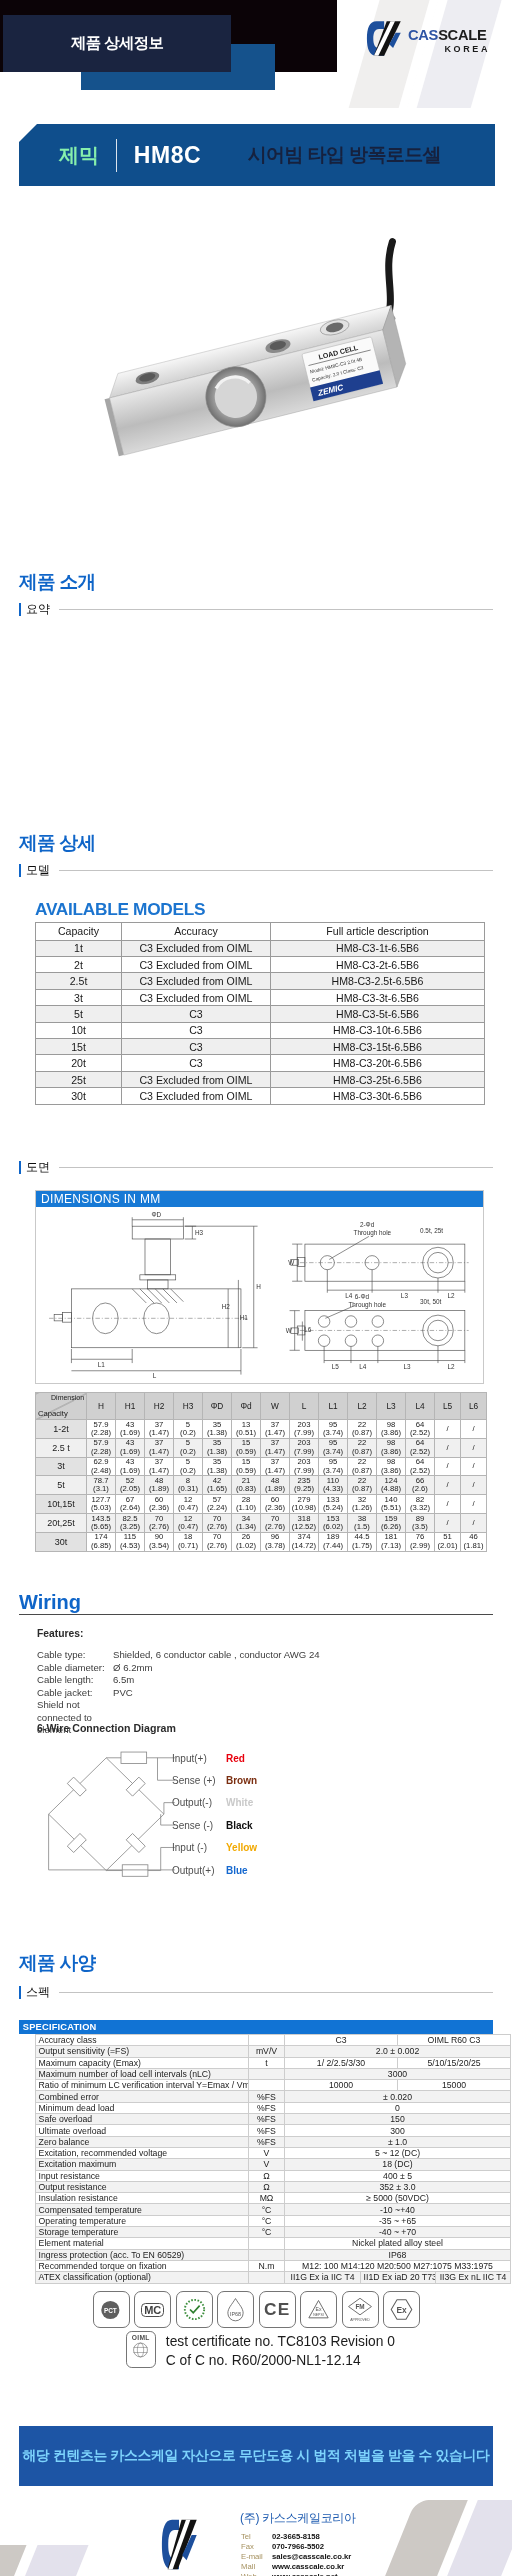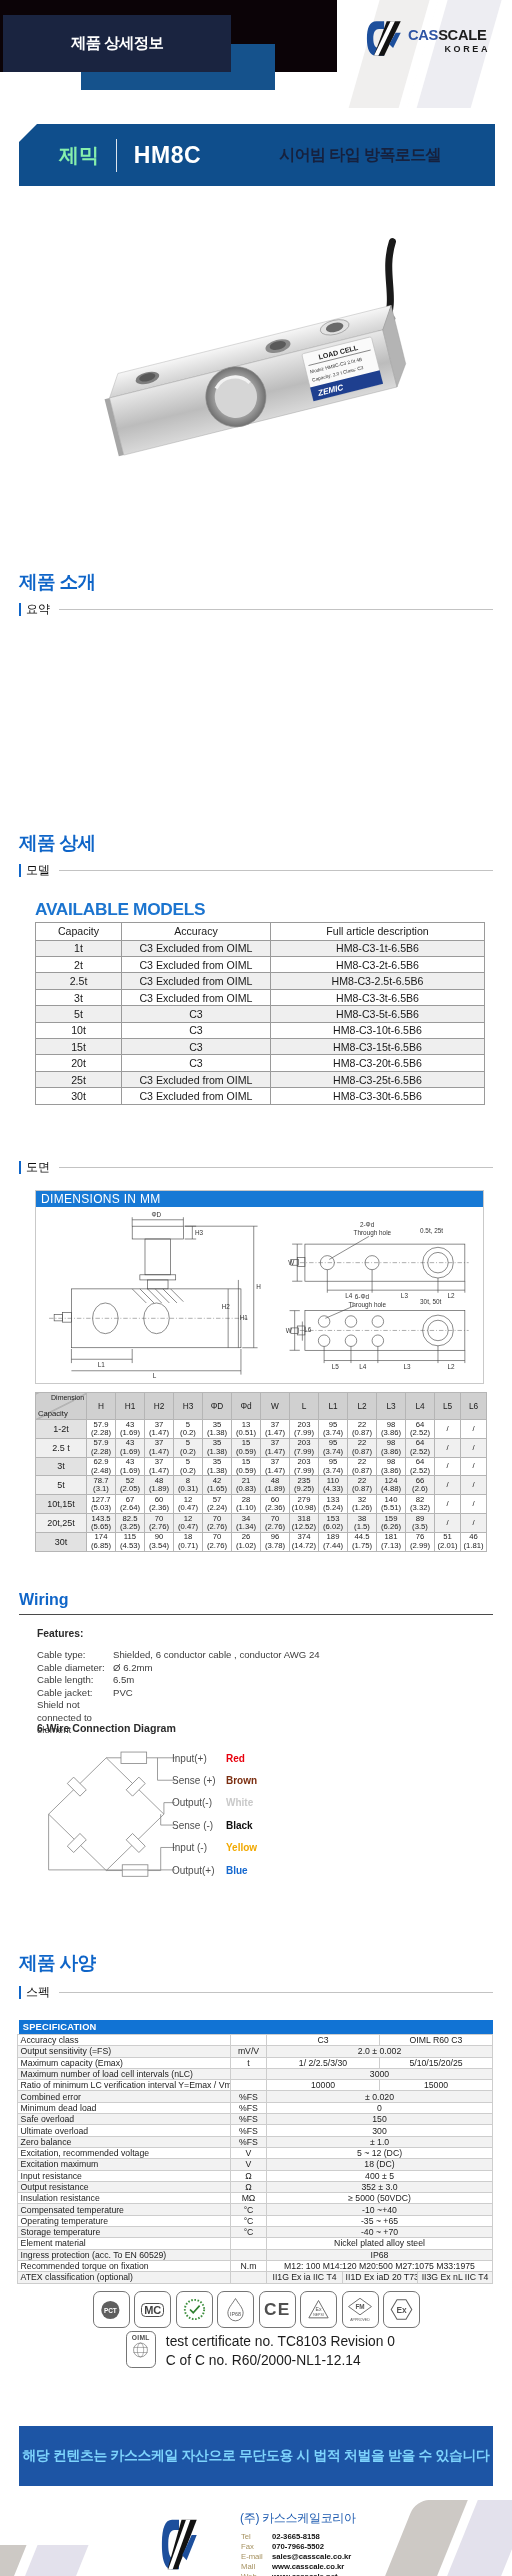--- a/index.html
+++ b/index.html
@@ -19,21 +19,21 @@
   .logo-korea{left:431px;top:44px;width:59px;text-align:right;font-size:9px;font-weight:bold;
               color:#1c1c1c;letter-spacing:2.6px;}
 
   
   .banner{left:19px;top:124px;width:476px;height:62px;background:#0f4e8c;
           clip-path:polygon(18px 0,100% 0,100% 100%,0 100%,0 18px);
           display:flex;align-items:center;}
   .banner .brand{margin-left:40px;color:#86efac;font-size:20px;font-weight:bold;}
   .banner .bar{width:1.3px;height:33px;background:rgba(255,255,255,.85);margin:0 16.7px;}
   .banner .model{color:#fff;font-size:23px;font-weight:bold;letter-spacing:0.6px;}
-  .banner .subtitle{margin-left:auto;margin-right:54px;color:#16213e;font-size:16px;font-weight:bold;letter-spacing:-0.6px;}
+  .banner .subtitle{margin-left:auto;margin-right:54px;color:#16213e;font-size:19px;font-weight:bold;letter-spacing:-0.6px;}
 
   
   .sec-title{font-size:18.6px;font-weight:bold;color:#0f65c8;letter-spacing:-0.6px;}
   .sub-row{display:flex;align-items:center;width:474px;}
   .sub-bar{width:1.9px;height:13.5px;background:#0f65c8;margin-right:5.1px;}
   .sub-text{font-size:12px;color:#0d0d0d;}
   .sub-line{flex:1;height:1.3px;background:#c3c3c3;margin-left:9px;}
 
   .bullets{width:461px;font-size:10px;color:#2a2a2a;line-height:21px;}
 
@@ -61,21 +61,21 @@
   .dimt thead th{background:#d0d0d0;font-size:8.3px;height:19px;}
   .dimt .corner{position:relative;background:#d0d0d0;
       background-image:linear-gradient(to bottom right,transparent 49%,#9a9a9a 49%,#9a9a9a 51%,transparent 51%);}
   .corner .c-top{position:absolute;top:0.6px;right:1.9px;font-size:7px;}
   .corner .c-bot{position:absolute;bottom:0.6px;left:1.9px;font-size:7.7px;}
   .dimt tbody tr{height:18.6px;}
   .dimt tbody tr:nth-child(even) td{background:#f0f0f0;}
   .dimt td.dim-cap{background:#e2e2e2;font-size:9px;}
 
   
-  .wiring-title{font-size:16px;font-weight:bold;color:#0f65c8;}
+  .wiring-title{font-size:20px;font-weight:bold;color:#0f65c8;}
   .wiring-rule{left:19px;top:1614px;width:474px;height:1.3px;background:#4a4a4a;}
   .features-title{font-size:10.3px;font-weight:bold;color:#2b2b2b;}
   .feat-row{font-size:9.6px;color:#3c3c3c;line-height:12.5px;display:flex;}
   .feat-row .fl{width:76px;flex:none;}
   .diagram-title{font-size:10.6px;font-weight:bold;color:#2b2b2b;}
   .wire-rows{left:172px;top:1747px;width:179px;}
   .wire-row{height:22.4px;display:flex;align-items:center;font-size:10px;}
   .wire-row .ws{width:54px;color:#4f4f4f;}
   .wire-row .wc{font-weight:bold;}
 
@@ -732,21 +732,21 @@
     </div>
     </div>
 
   <div class="abs sec-title" style="left:19px;top:1950px;">제품 사양</div>
   <div class="abs spec-bar">SPECIFICATION</div>
   <div class="abs sub-row" style="left:19px;top:1984px;">
     <span class="sub-bar"></span>
     <span class="sub-text">스펙</span>
     <span class="sub-line"></span>
   </div>
-  <table class="abs spec" style="left:17px;top:2034px;">
+  <table class="abs spec" style="left:35px;top:2034px;">
     <colgroup>
       <col style="width:213px">
         <col style="width:36px">
       <col style="width:38px">
         <col style="width:38px">
         <col style="width:37px">
       <col style="width:38px">
         <col style="width:38px">
         <col style="width:37px">
     </colgroup>

